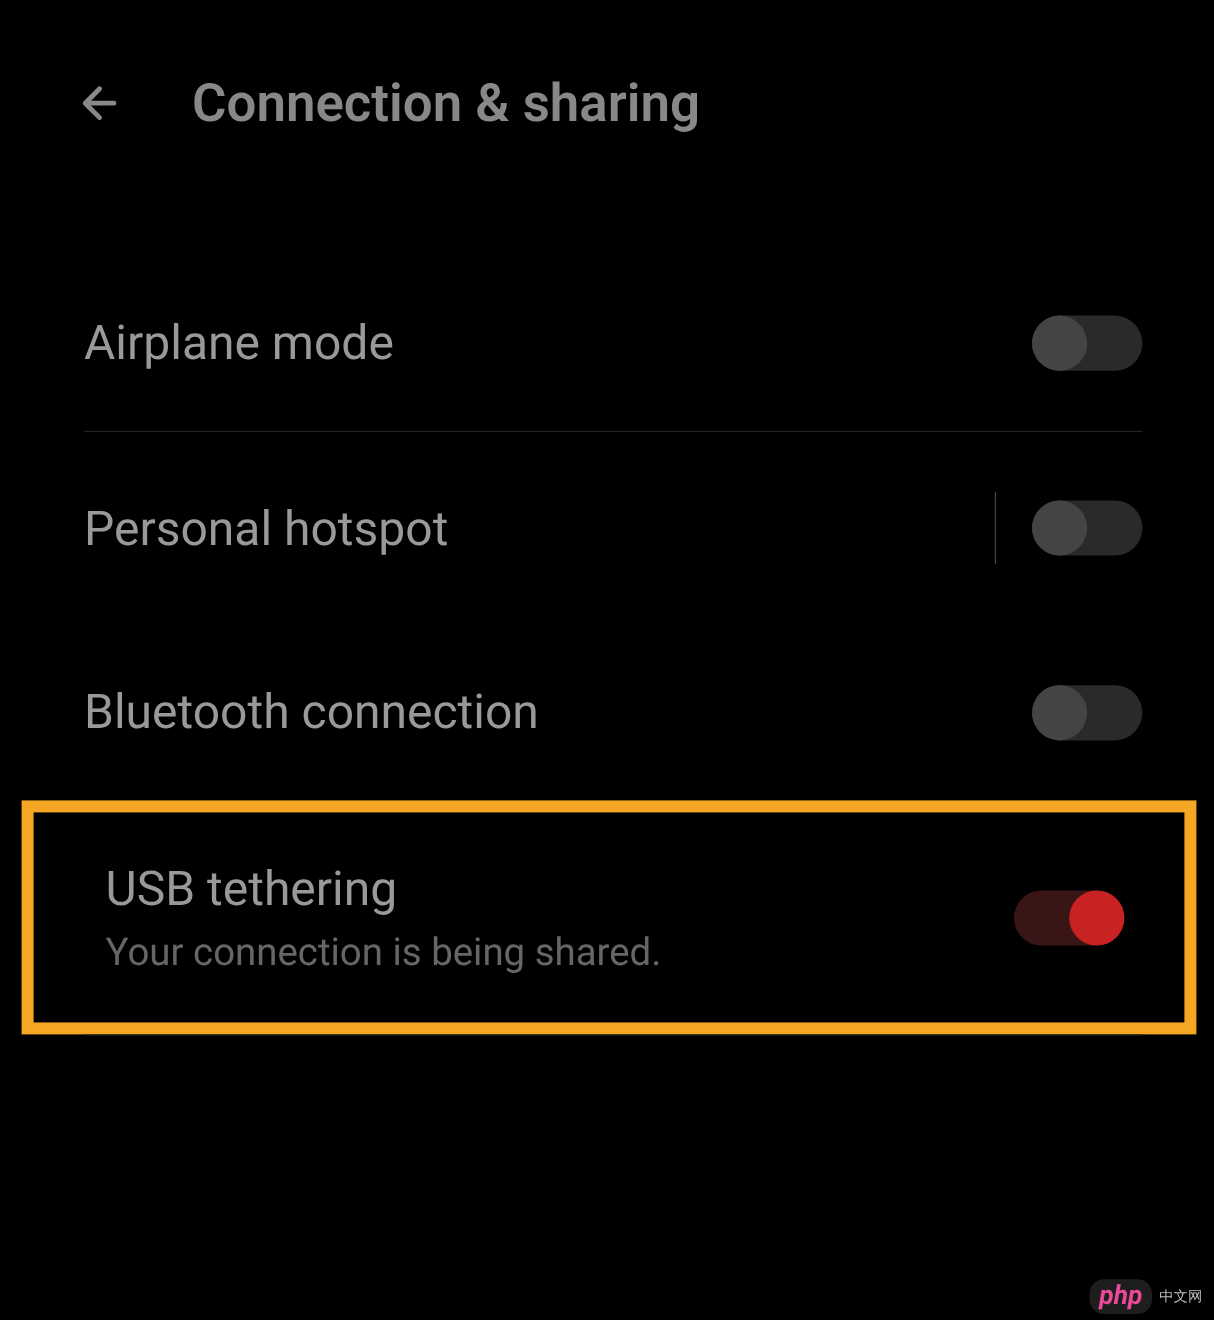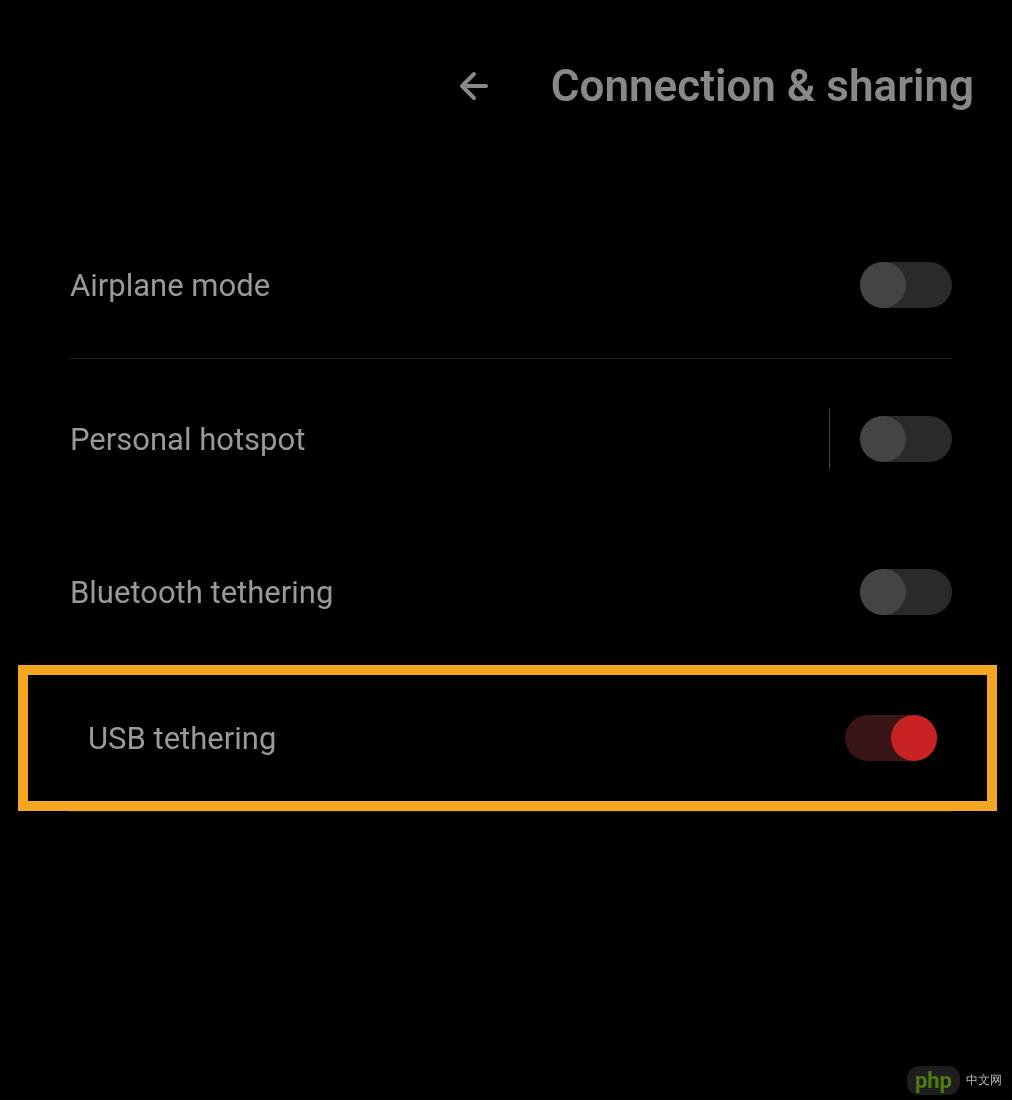--- a/index.html
+++ b/index.html
@@ -14,21 +14,20 @@
       background-color: #000000;
       font-family: -apple-system, BlinkMacSystemFont, "Segoe UI", Roboto, sans-serif;
       overflow: hidden;
       position: relative;
     }
     
     .header {
       display: flex;
       align-items: center;
       padding: 60px 38px 40px 60px;
-      justify-content: flex-end;
     }
     
     .back-arrow {
       width: 50px;
       height: 50px;
       display: flex;
       align-items: center;
       justify-content: center;
       cursor: pointer;
       margin-right: 50px;
@@ -59,21 +58,21 @@
       margin-right: 15px;
     }
     
     .setting-text {
       display: flex;
       flex-direction: column;
     }
     
     .setting-label {
       color: #999999;
-      font-size: 31px;
+      font-size: 40px;
       font-weight: 400;
     }
     
     .setting-subtitle {
       color: #666666;
       font-size: 32px;
       font-weight: 400;
       margin-top: 10px;
     }
     
@@ -137,23 +136,24 @@
     .watermark {
       position: absolute;
       bottom: 5px;
       right: 10px;
       display: flex;
       align-items: center;
       gap: 6px;
     }
     
     .watermark-logo {
-      color: #4d7c0f;
+      color: #ec4899;
       font-size: 22px;
       font-weight: 700;
+      font-style: italic;
       background-color: rgba(100, 100, 100, 0.3);
       padding: 2px 8px;
       border-radius: 12px;
     }
     
     .watermark-text {
       color: #bbbbbb;
       font-size: 12px;
     }
   </style>
@@ -187,30 +187,31 @@
       <div class="setting-label">Personal hotspot</div>
     </div>
     <div class="hotspot-divider-line"></div>
     <div class="toggle">
       <div class="toggle-knob"></div>
     </div>
   </div>
 
   <div class="setting-item">
     <div class="setting-text">
-      <div class="setting-label">Bluetooth tethering</div>
+      <div class="setting-label">Bluetooth connection</div>
     </div>
     <div class="toggle">
       <div class="toggle-knob"></div>
     </div>
   </div>
 
   <div class="setting-item highlighted">
     <div class="setting-text">
       <div class="setting-label">USB tethering</div>
+      <div class="setting-subtitle">Your connection is being shared.</div>
     </div>
     <div class="toggle on">
       <div class="toggle-knob"></div>
     </div>
   </div>
 
   <div class="divider"></div>
 
 
 </div>

